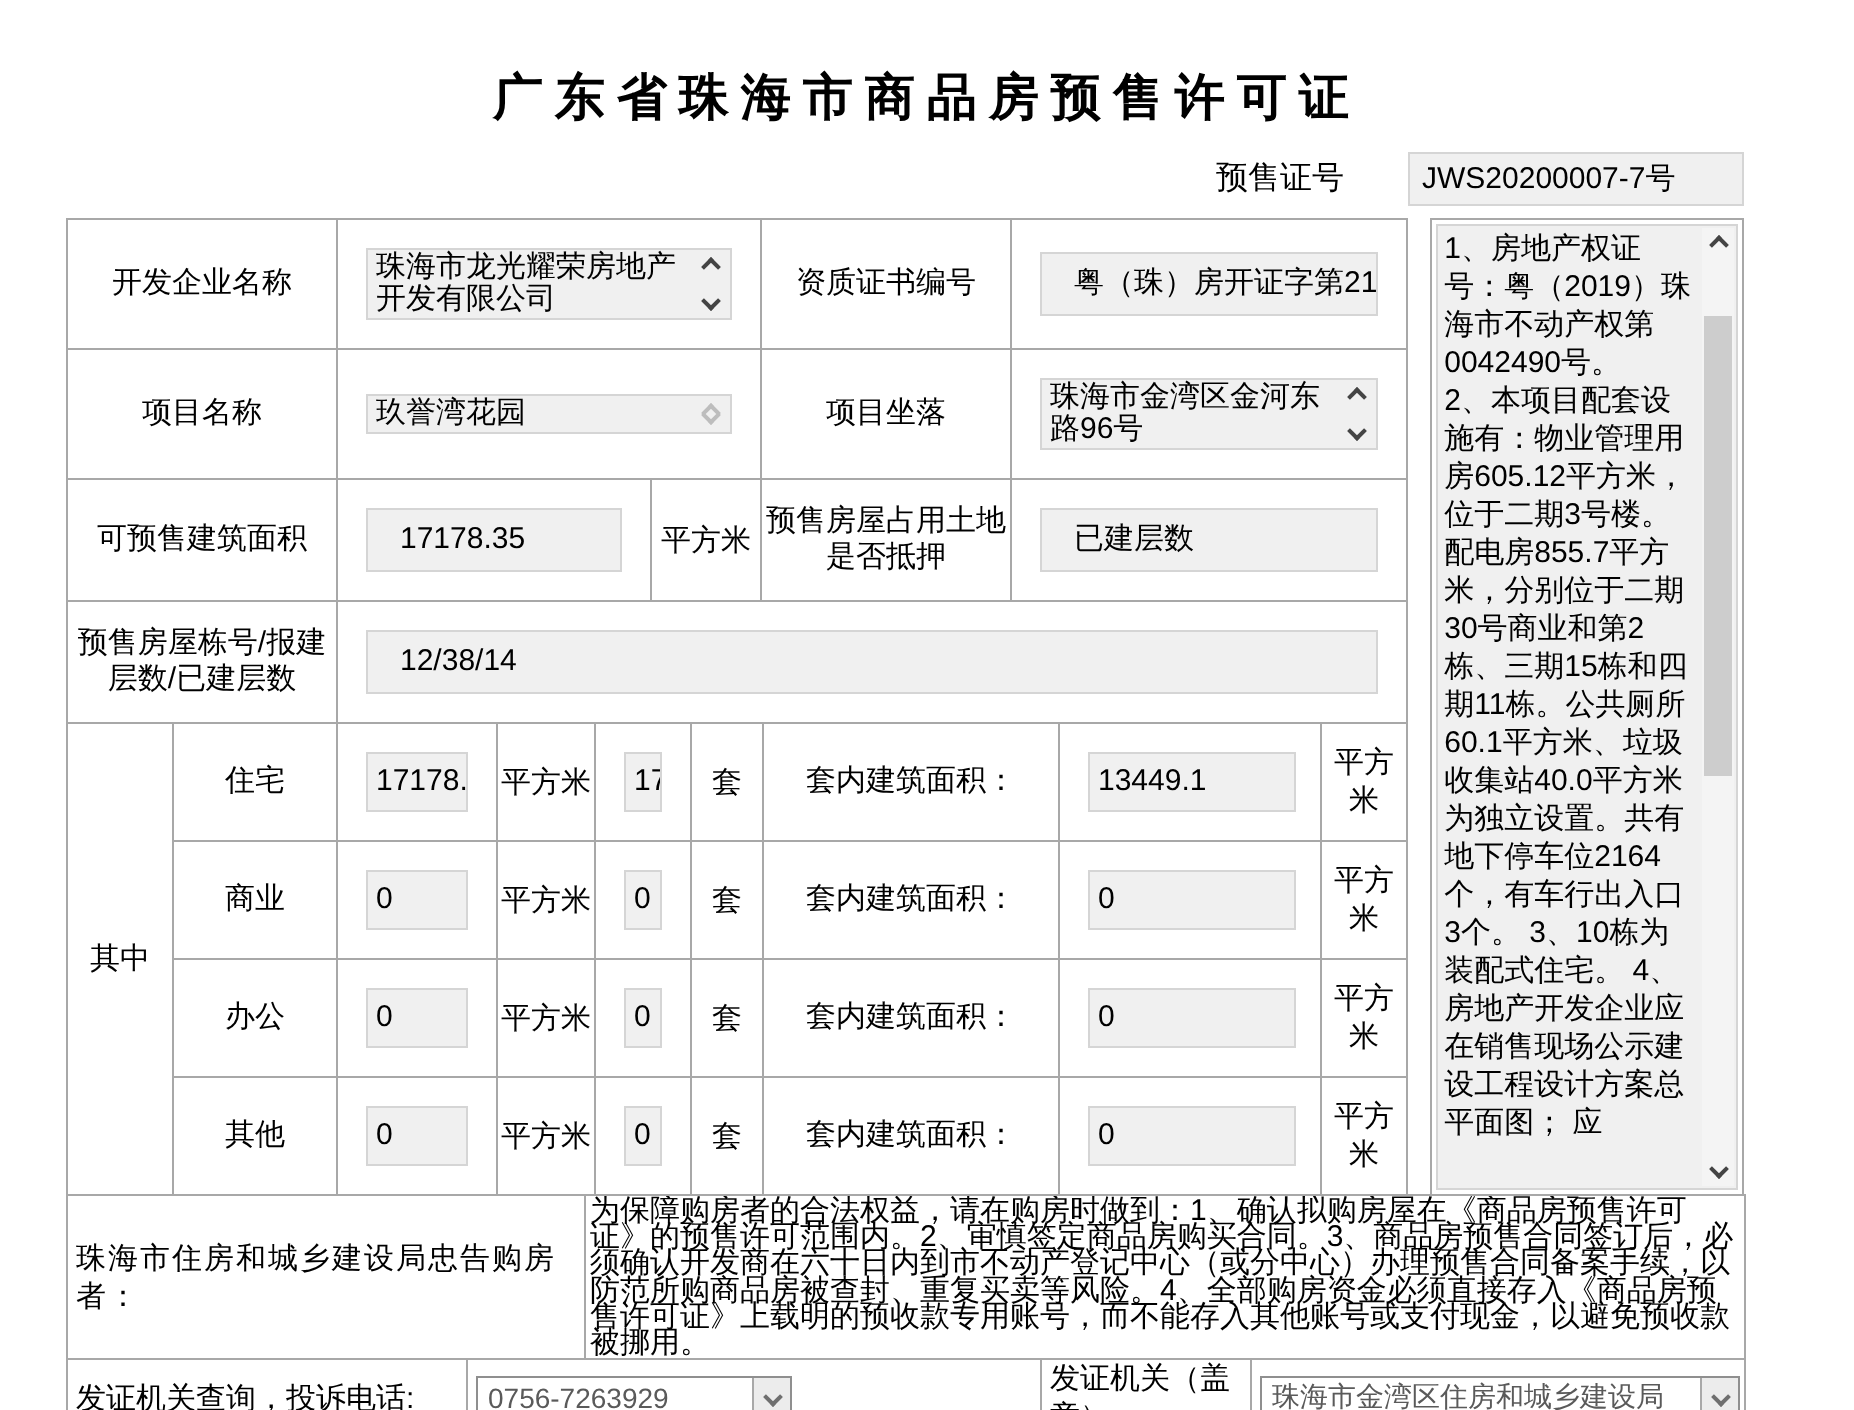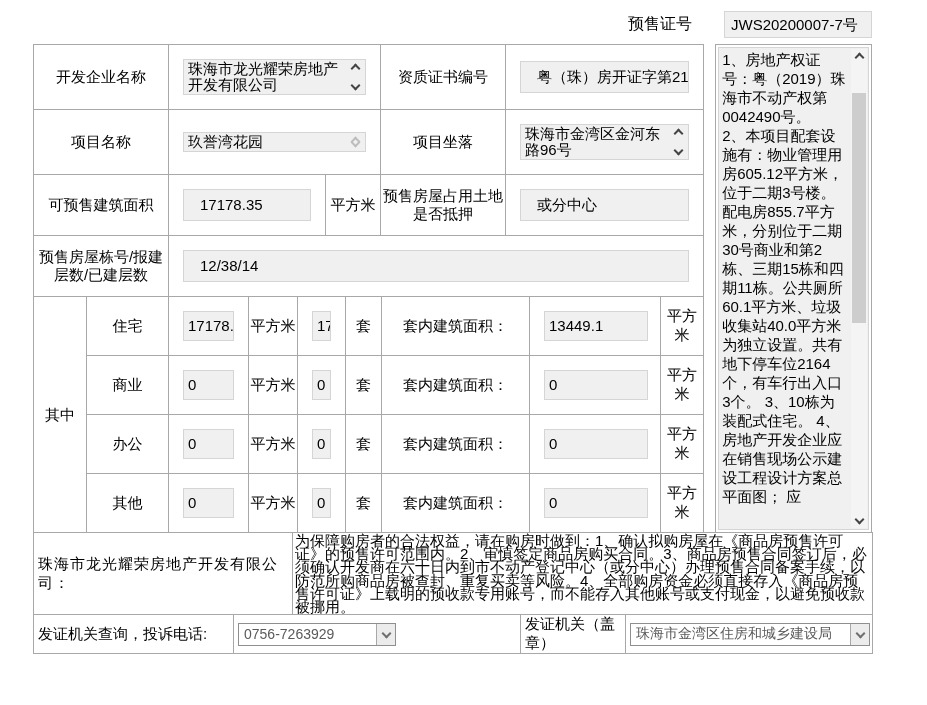--- a/index.html
+++ b/index.html
@@ -10,21 +10,21 @@
   *{box-sizing:border-box;margin:0;padding:0;}
   html,body{background:#fff;}
   body{font-family:"Liberation Sans","DejaVu Sans",sans-serif;color:#000;}
   .page{position:relative;width:927px;height:705px;background:#fff;overflow:hidden;}
   .title{margin-top:32px;text-align:center;font-family:"Liberation Serif","DejaVu Serif",serif;
          font-weight:bold;font-size:25px;letter-spacing:6px;}
   .content{margin-left:33px;width:839px;}
   
   .certrow{display:flex;justify-content:flex-end;align-items:center;margin-top:10px;height:28px;}
   .certrow .clbl{font-size:16px;margin-right:32px;}
-  .certbox{width:148px;height:27px;background:var(--field-bg);border:1px solid var(--field-border);
+  .certbox{width:168px;height:27px;background:var(--field-bg);border:1px solid var(--field-border);
            font-size:15px;line-height:25px;padding-left:6px;}
   
   table.t{border-collapse:collapse;table-layout:fixed;}
   table.t td{border:1px solid var(--border);font-size:15px;padding:0;vertical-align:middle;overflow:hidden;}
   td.lbl{text-align:center;line-height:18px;}
   td.u{text-align:center;}
   
   .gbox{position:relative;background:var(--field-bg);border:1px solid var(--field-border);
         margin:14px;height:calc(100% - 4px);font-size:15px;overflow:hidden;}
   .gtxt{padding:1px 18px 1px 4px;line-height:16px;}
@@ -63,20 +63,21 @@
        color:#5a5a5a;font-size:14px;margin:3px 0 3px 4px;}
   .sel .stx{flex:1;padding-left:5px;white-space:nowrap;overflow:hidden;}
   .selbtn{position:relative;width:19px;height:100%;background:#ececec;border-left:1px solid #a8a8a8;flex:none;}
   .selbtn .chev{right:5px;top:6px;border-color:#6f6f6f;}
 </style>
 </head>
 <body>
 
 <div class="page">
 
+  <div class="title">广东省珠海市商品房预售许可证</div>
 
   <div class="content">
 
     <div class="certrow">
       <span class="clbl">预售证号</span>
       <div class="certbox">JWS20200007-7号</div>
     </div>
 
     <div class="mainwrap">
       <div class="stack">
@@ -139,21 +140,21 @@
             <td class="lbl">可预售建筑面积</td>
             <td>
                   <div class="gbox">
                     <div class="gline">17178.35</div>
                   </div>
                 </td>
             <td class="u">平方米</td>
             <td class="lbl">预售房屋占用土地是否抵押</td>
             <td>
                   <div class="gbox">
-                    <div class="gline">或分中心</div>
+                    <div class="gline">已建层数</div>
                   </div>
                 </td>
           </tr>
         </tbody>
           </table>
 
         <table class="t" style="width:670px">
           <colgroup>
               <col style="width:135px">
               <col style="width:535px">
@@ -275,21 +276,21 @@
       </div>
     </div>
 
     <table class="t wtab" style="width:839px;margin-top:-1px">
       <colgroup>
           <col style="width:259px">
           <col style="width:580px">
         </colgroup>
       <tbody>
           <tr style="height:66px">
-        <td class="wlbl">珠海市龙光耀荣房地产开发有限公司：</td>
+        <td class="wlbl">珠海市住房和城乡建设局忠告购房者：</td>
         <td class="wtxt">为保障购房者的合法权益，请在购房时做到：1、确认拟购房屋在《商品房预售许可证》的预售许可范围内。2、审慎签定商品房购买合同。3、商品房预售合同签订后，必须确认开发商在六十日内到市不动产登记中心（或分中心）办理预售合同备案手续，以防范所购商品房被查封、重复买卖等风险。4、全部购房资金必须直接存入《商品房预售许可证》上载明的预收款专用账号，而不能存入其他账号或支付现金，以避免预收款被挪用。</td>
       </tr>
     </tbody>
       </table>
 
     <table class="t" style="width:839px;margin-top:-1px">
       <colgroup>
           <col style="width:200px">
           <col style="width:287px">
           <col style="width:105px">

